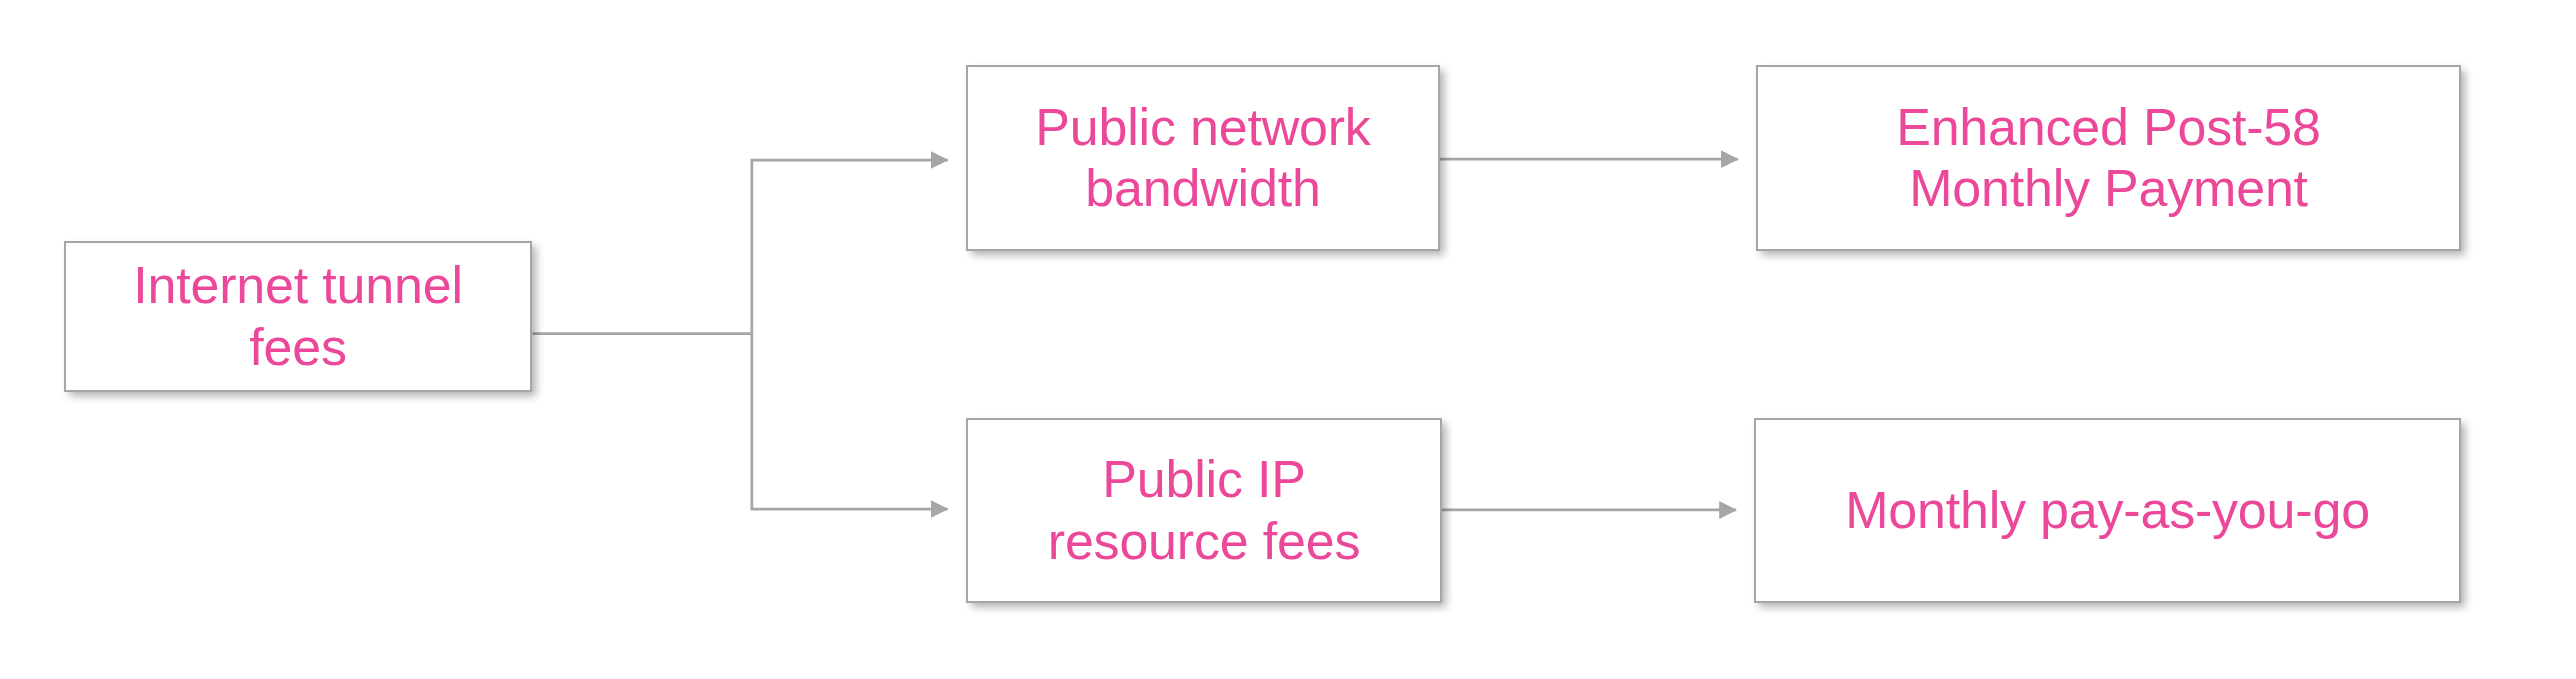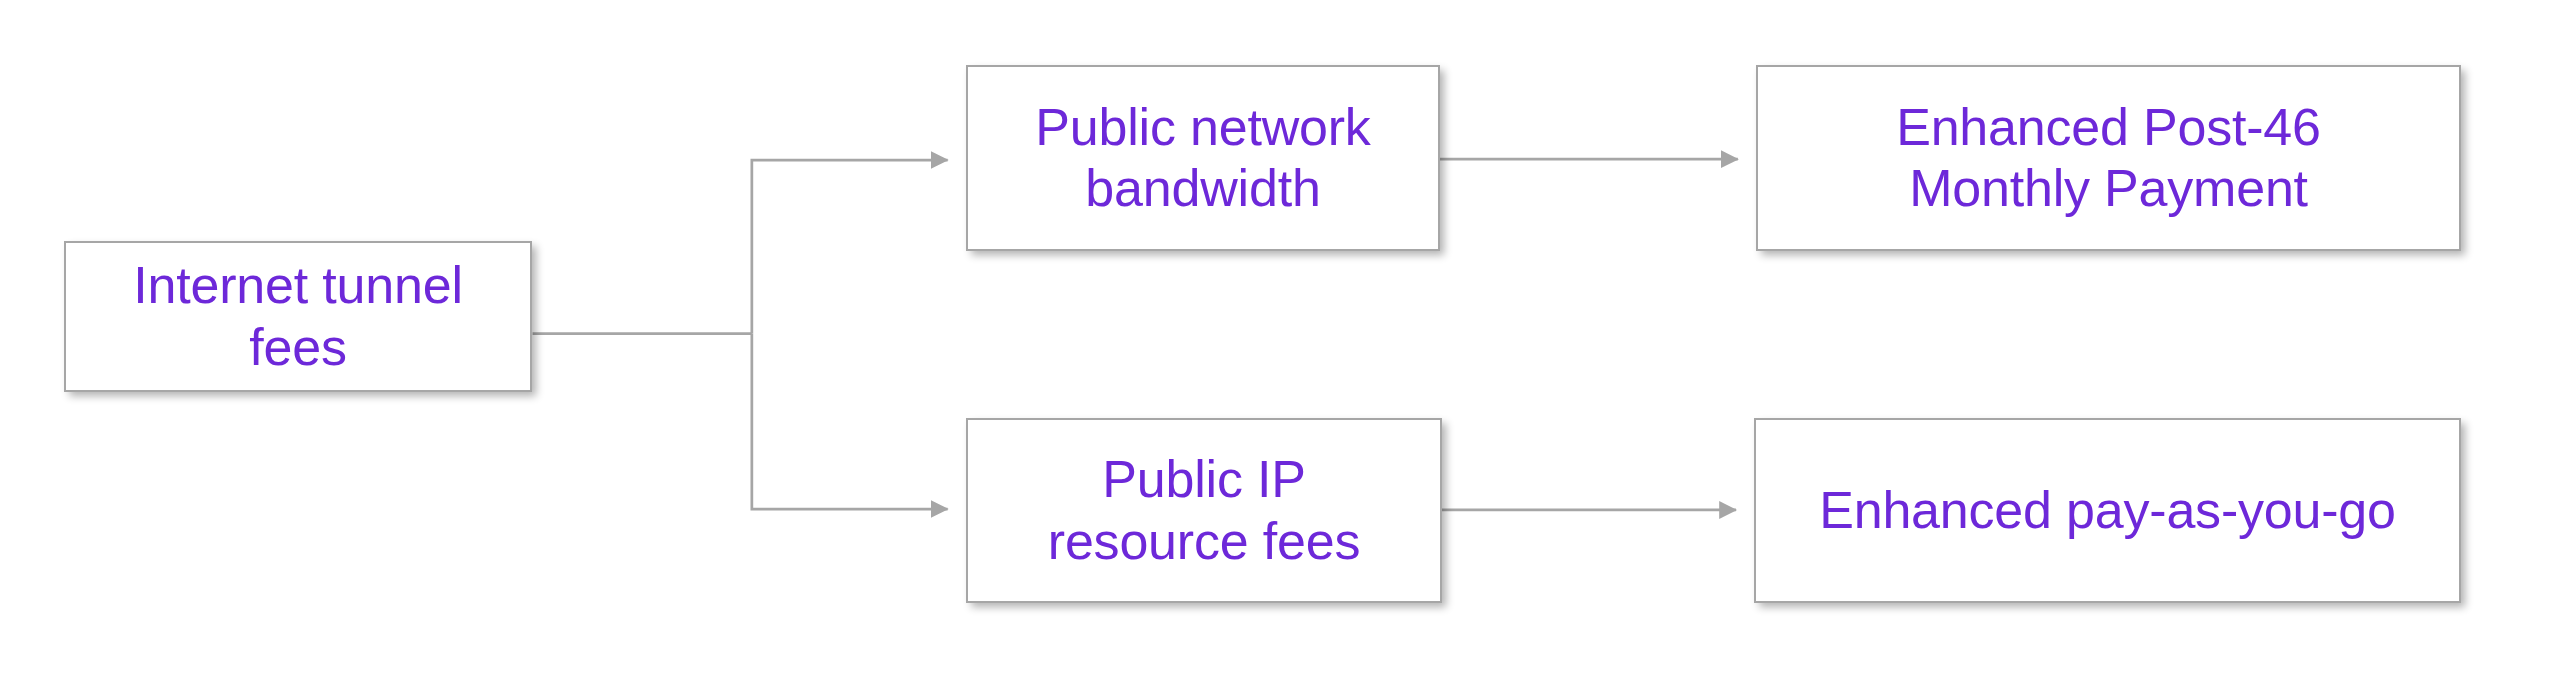--- a/index.html
+++ b/index.html
@@ -30,21 +30,21 @@
     box-sizing: border-box;
     background: #ffffff;
     border: 2.7px solid #a6a6a6;
     box-shadow: 5.4px 5.4px 8.1px rgba(0, 0, 0, 0.30);
     display: flex;
     align-items: center;
     justify-content: center;
     text-align: center;
   }
   .node-label {
-    color: #6d28d9;
+    color: #ec4899;
     font-size: 52px;
     line-height: 1.18;
     font-weight: 400;
     letter-spacing: -0.2px;
     padding: 0 9px;
     white-space: pre-line;
   }
 
   
   #node-source      { left: 64px;   top: 241px; width: 468px; height: 151px; }
@@ -85,22 +85,22 @@
     <span class="node-label">Public network
 bandwidth</span>
   </div>
 
   <div class="node" id="node-ip-fees">
     <span class="node-label">Public IP
 resource fees</span>
   </div>
 
   <div class="node" id="node-post95">
-    <span class="node-label">Enhanced Post-46
+    <span class="node-label">Enhanced Post-58
 Monthly Payment</span>
   </div>
 
   <div class="node" id="node-payg">
-    <span class="node-label">Enhanced pay-as-you-go</span>
+    <span class="node-label">Monthly pay-as-you-go</span>
   </div>
 
 </div>
 
 
 </body></html>

